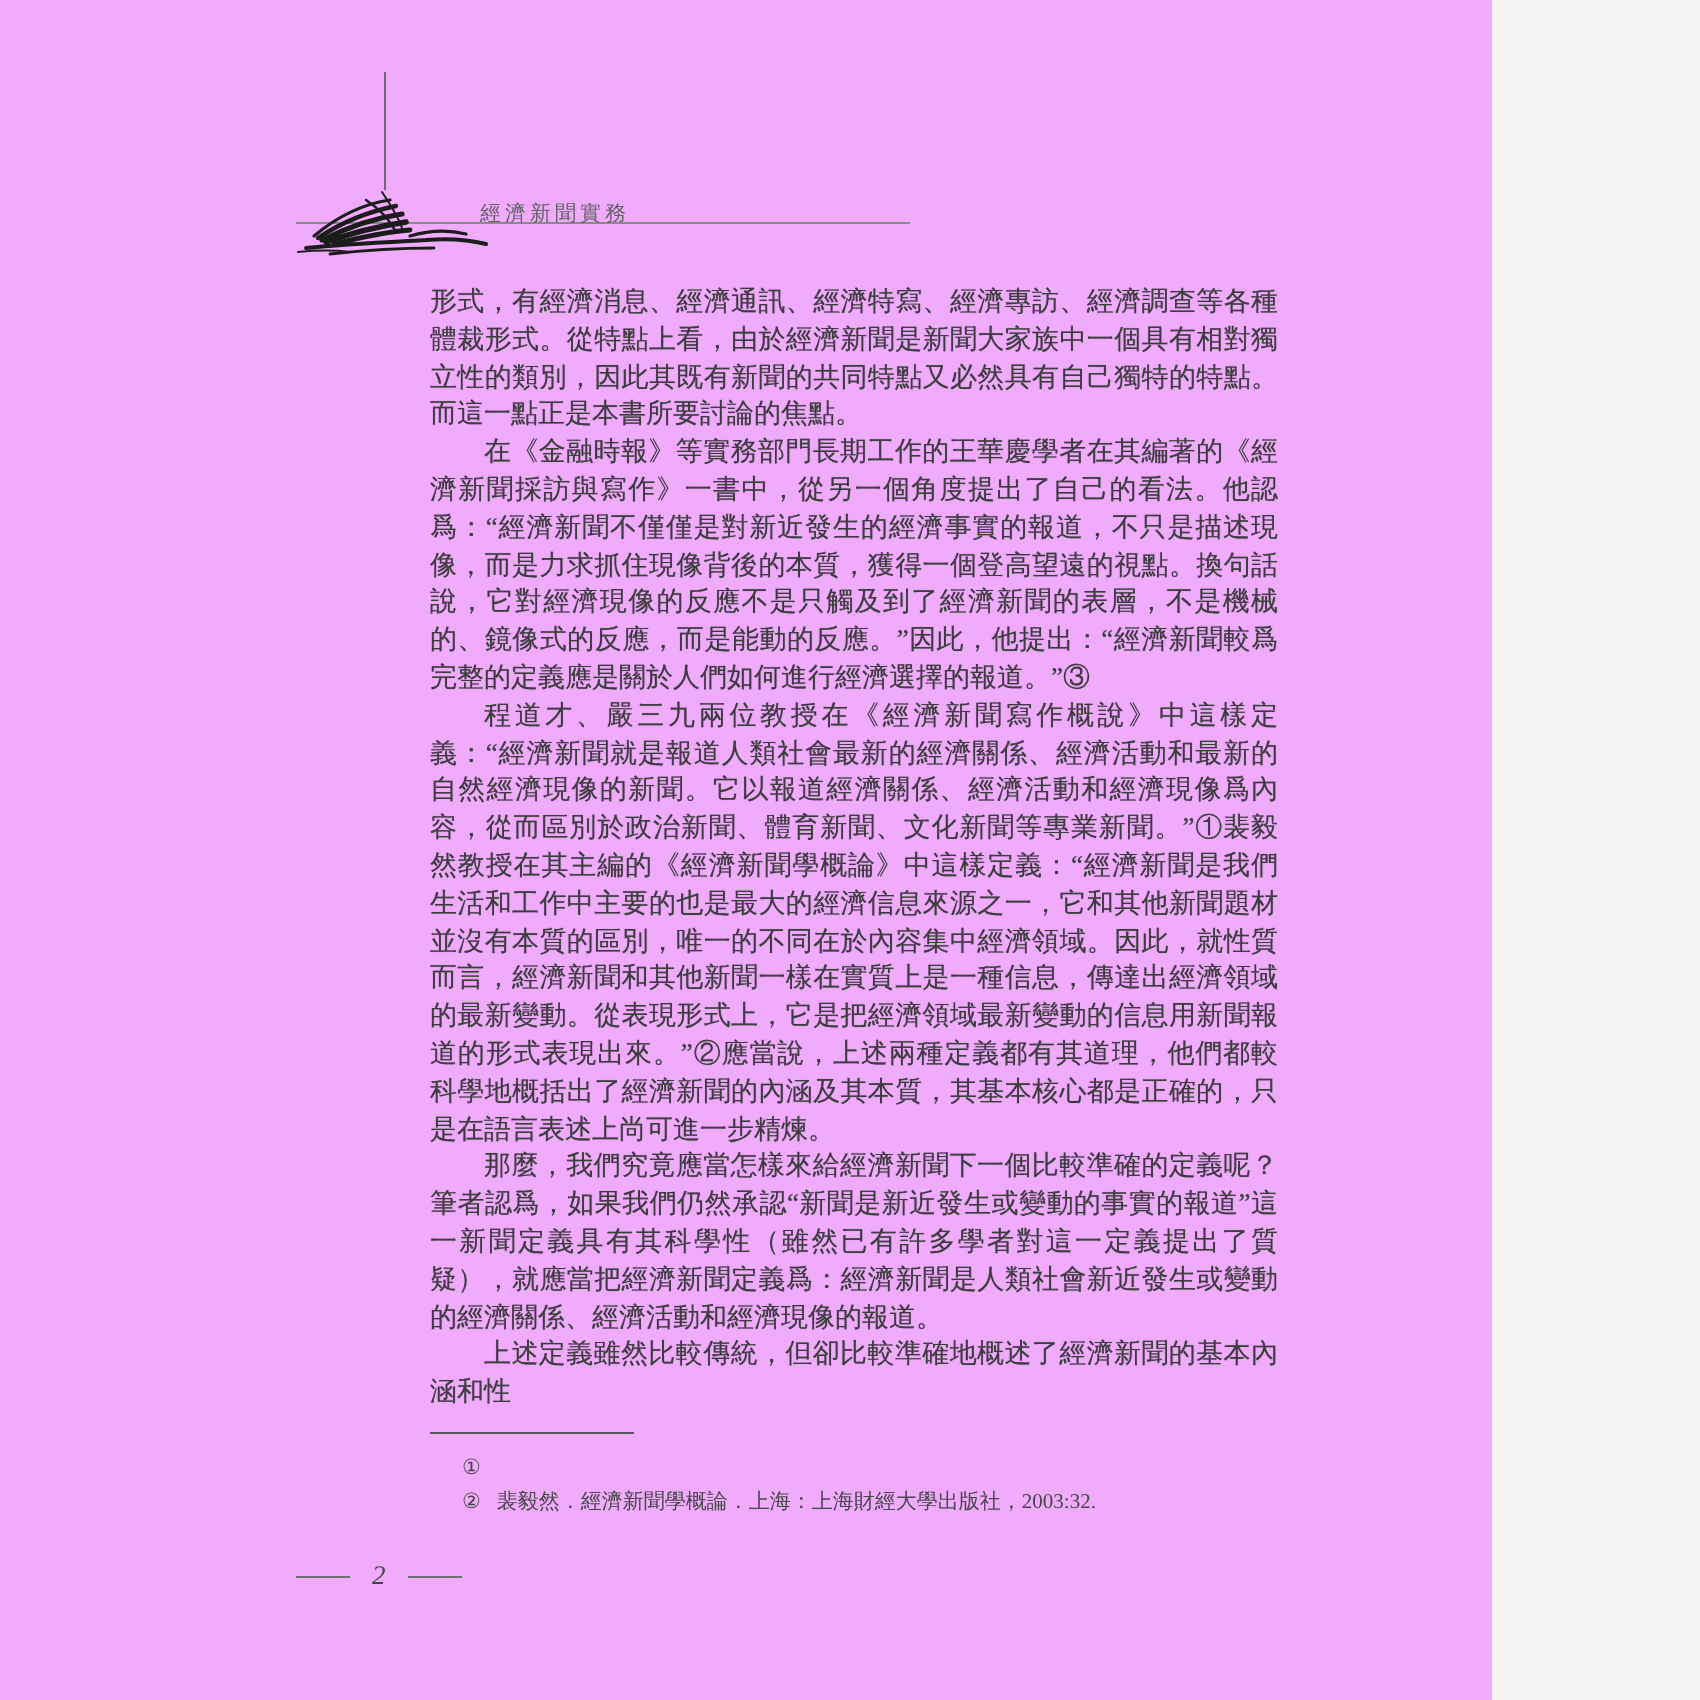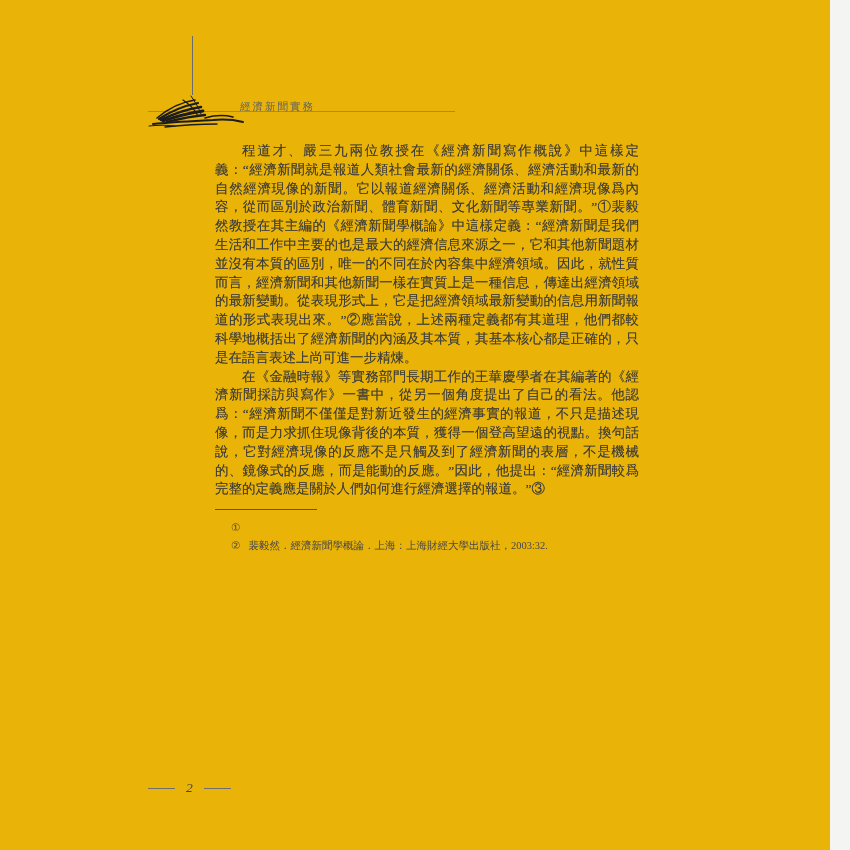--- a/index.html
+++ b/index.html
@@ -2,23 +2,23 @@
 <html><head>
 <meta charset="utf-8">
 <style>
   html, body {
     margin: 0;
     padding: 0;
     background: #f4f4f2;
   }
   .page {
     position: relative;
-    width: 830px;
+    width: 746px;
     height: 850px;
-    background: #eab308;
+    background: #f0abfc;
     font-family: "Liberation Serif", "DejaVu Serif", serif;
     color: #3d3d3d;
     overflow: hidden;
   }
   
   .vert-rule {
     position: absolute;
     left: 192px;
     top: 36px;
     width: 1px;
@@ -135,24 +135,27 @@
       <path d="M22 39 C 40 37, 58 36, 74 36" stroke-width="1.4"></path>
       <path d="M62 30 C 72 27, 82 27, 90 29" stroke-width="1.6"></path>
       <path d="M6 38 C 16 37, 24 37, 32 38" stroke-width="1"></path>
     </g>
   </svg>
 
   <span class="running-title">經濟新聞實務</span>
 
   <div class="content">
 
+    <p class="no-indent">形式，有經濟消息、經濟通訊、經濟特寫、經濟專訪、經濟調查等各種體裁形式。從特點上看，由於經濟新聞是新聞大家族中一個具有相對獨立性的類別，因此其既有新聞的共同特點又必然具有自己獨特的特點。而這一點正是本書所要討論的焦點。</p>
 
 
+    <p>在《金融時報》等實務部門長期工作的王華慶學者在其編著的《經濟新聞採訪與寫作》一書中，從另一個角度提出了自己的看法。他認爲：“經濟新聞不僅僅是對新近發生的經濟事實的報道，不只是描述現像，而是力求抓住現像背後的本質，獲得一個登高望遠的視點。換句話說，它對經濟現像的反應不是只觸及到了經濟新聞的表層，不是機械的、鏡像式的反應，而是能動的反應。”因此，他提出：“經濟新聞較爲完整的定義應是關於人們如何進行經濟選擇的報道。”③</p>
     <p>程道才、嚴三九兩位教授在《經濟新聞寫作概說》中這樣定義：“經濟新聞就是報道人類社會最新的經濟關係、經濟活動和最新的自然經濟現像的新聞。它以報道經濟關係、經濟活動和經濟現像爲內容，從而區別於政治新聞、體育新聞、文化新聞等專業新聞。”①裴毅然教授在其主編的《經濟新聞學概論》中這樣定義：“經濟新聞是我們生活和工作中主要的也是最大的經濟信息來源之一，它和其他新聞題材並沒有本質的區別，唯一的不同在於內容集中經濟領域。因此，就性質而言，經濟新聞和其他新聞一樣在實質上是一種信息，傳達出經濟領域的最新變動。從表現形式上，它是把經濟領域最新變動的信息用新聞報道的形式表現出來。”②應當說，上述兩種定義都有其道理，他們都較科學地概括出了經濟新聞的內涵及其本質，其基本核心都是正確的，只是在語言表述上尚可進一步精煉。</p>
-    <p>在《金融時報》等實務部門長期工作的王華慶學者在其編著的《經濟新聞採訪與寫作》一書中，從另一個角度提出了自己的看法。他認爲：“經濟新聞不僅僅是對新近發生的經濟事實的報道，不只是描述現像，而是力求抓住現像背後的本質，獲得一個登高望遠的視點。換句話說，它對經濟現像的反應不是只觸及到了經濟新聞的表層，不是機械的、鏡像式的反應，而是能動的反應。”因此，他提出：“經濟新聞較爲完整的定義應是關於人們如何進行經濟選擇的報道。”③</p>
+    <p>那麼，我們究竟應當怎樣來給經濟新聞下一個比較準確的定義呢？筆者認爲，如果我們仍然承認“新聞是新近發生或變動的事實的報道”這一新聞定義具有其科學性（雖然已有許多學者對這一定義提出了質疑），就應當把經濟新聞定義爲：經濟新聞是人類社會新近發生或變動的經濟關係、經濟活動和經濟現像的報道。</p>
+    <p>上述定義雖然比較傳統，但卻比較準確地概述了經濟新聞的基本內涵和性</p>
 
     <div class="footnote-block">
       <div class="footnote-rule"></div>
 
       <div class="fn-row">
         <span class="fn-marker">①</span>
       </div>
       <div class="fn-row">
         <span class="fn-marker">②</span>
         <span>裴毅然．經濟新聞學概論．上海：上海財經大學出版社，2003:32.</span>

